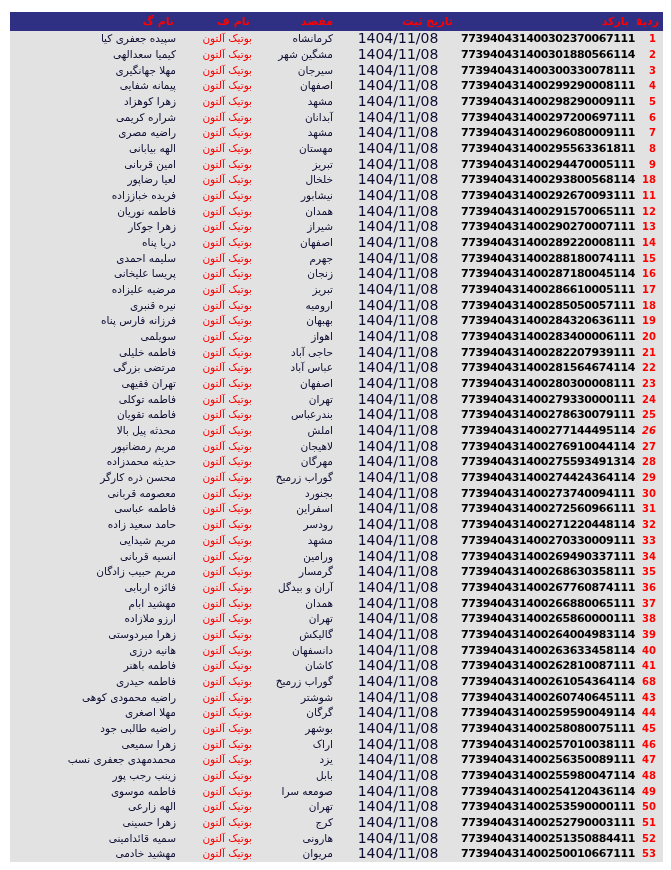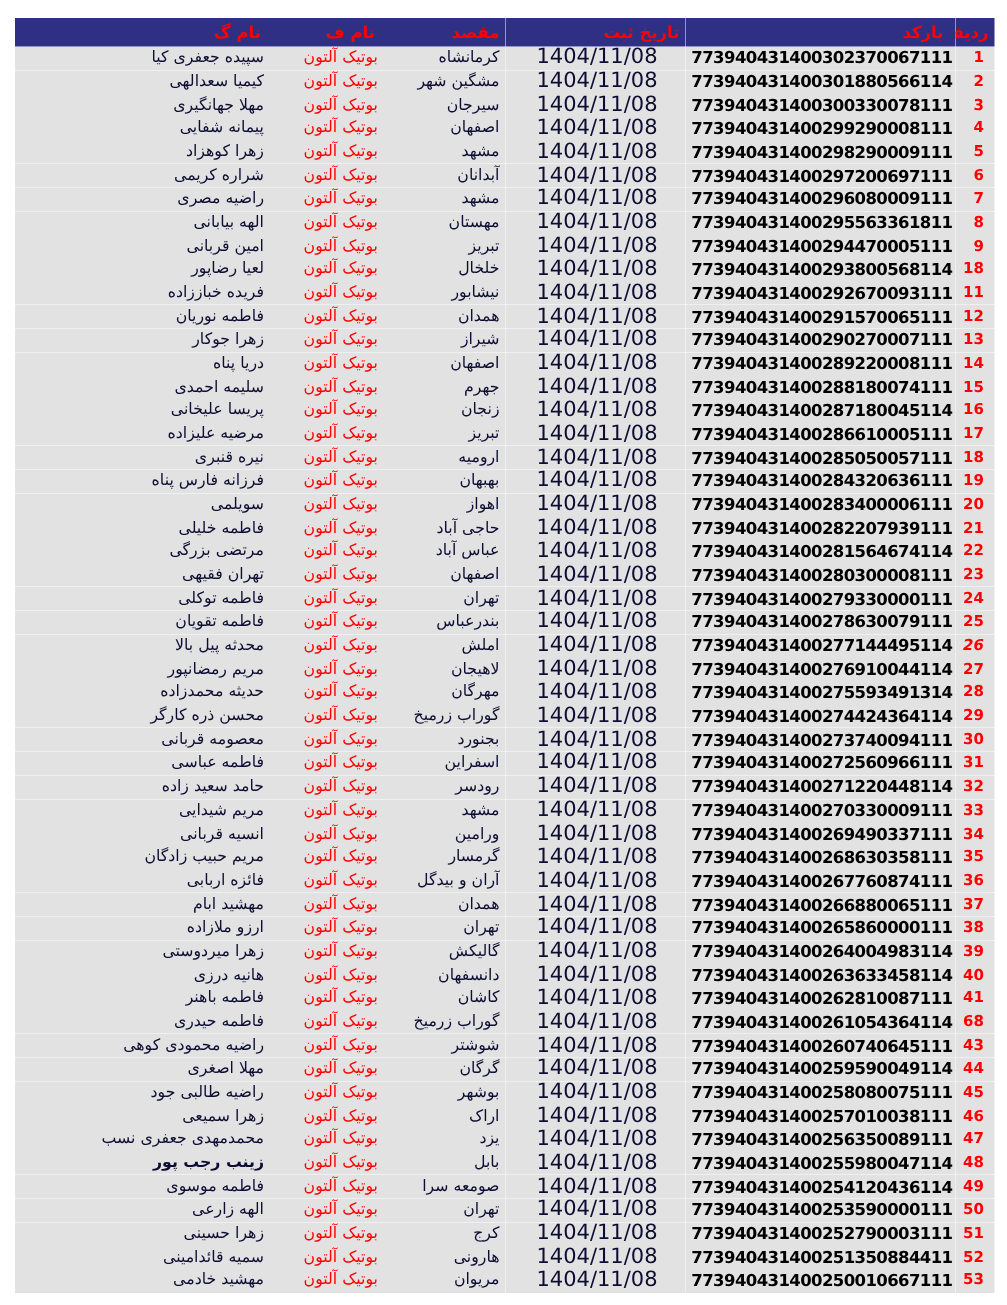--- a/index.html
+++ b/index.html
@@ -428,21 +428,21 @@
           <td class="c-dest" style="color: rgb(13, 13, 51); margin-top: 24px;">یزد</td>
           <td class="c-sender" style="color: rgb(255, 0, 0);">بوتیک آلتون</td>
           <td class="c-receiver" style="color: rgb(13, 13, 51);">محمدمهدی جعفری نسب</td>
         </tr>
         <tr>
           <td class="c-num" style="color: rgb(255, 0, 0);">48</td>
           <td class="c-barcode" style="color: rgb(0, 0, 0);">773940431400255980047114</td>
           <td class="c-date" style="color: rgb(13, 13, 51);">1404/11/08</td>
           <td class="c-dest" style="color: rgb(13, 13, 51);">بابل</td>
           <td class="c-sender" style="color: rgb(255, 0, 0);">بوتیک آلتون</td>
-          <td class="c-receiver" style="color: rgb(13, 13, 51); font-weight: bold;">زینب رجب پور</td>
+          <td class="c-receiver" style="color: rgb(13, 13, 51);">زینب رجب پور</td>
         </tr>
         <tr>
           <td class="c-num" style="color: rgb(255, 0, 0);">49</td>
           <td class="c-barcode" style="color: rgb(0, 0, 0);">773940431400254120436114</td>
           <td class="c-date" style="color: rgb(13, 13, 51);">1404/11/08</td>
           <td class="c-dest" style="color: rgb(13, 13, 51);">صومعه سرا</td>
           <td class="c-sender" style="color: rgb(255, 0, 0);">بوتیک آلتون</td>
           <td class="c-receiver" style="color: rgb(13, 13, 51);">فاطمه موسوی</td>
         </tr>
         <tr>

